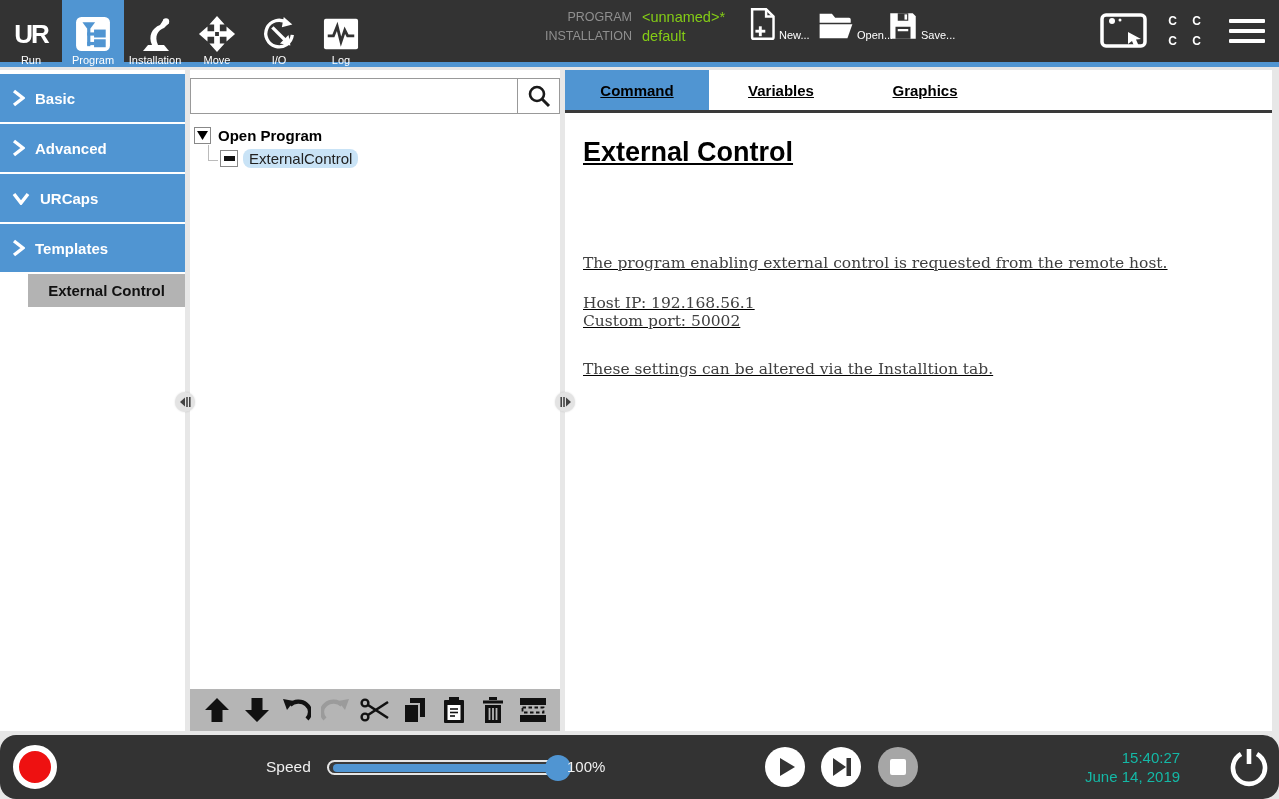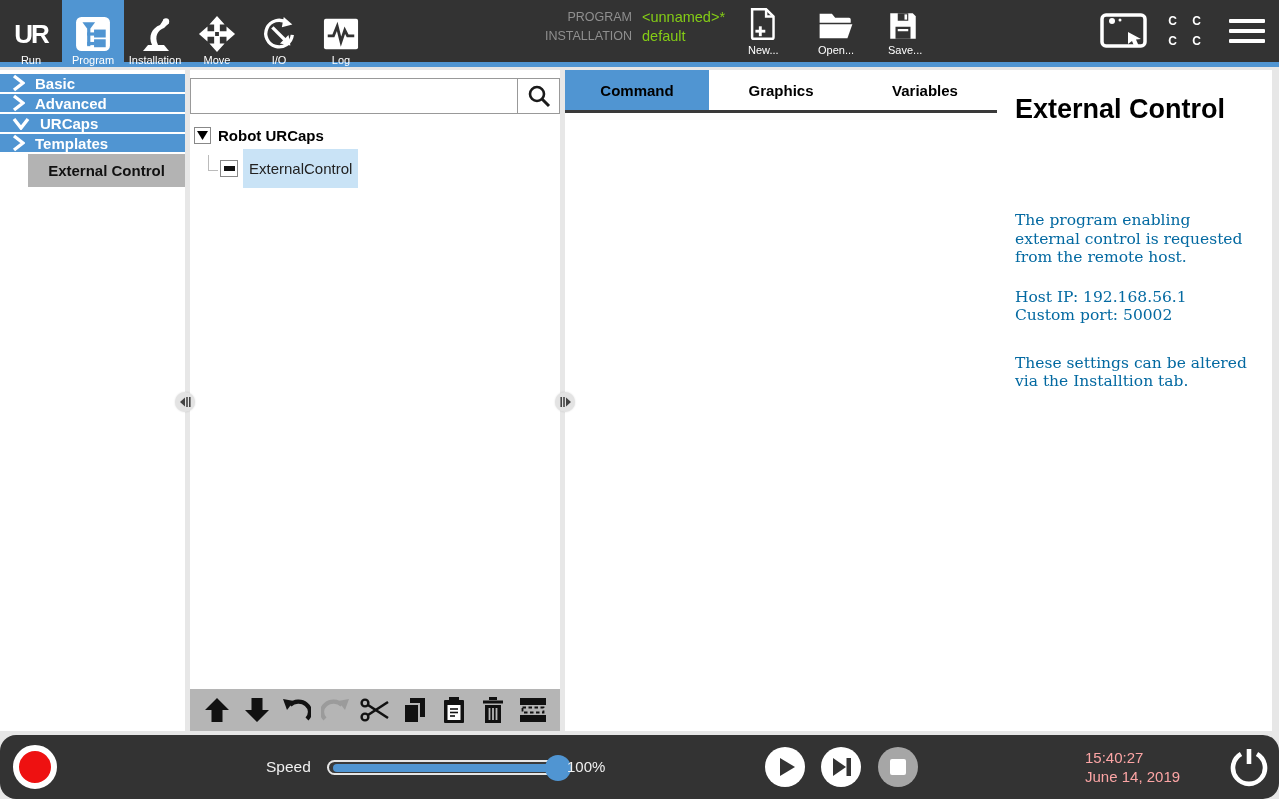--- a/index.html
+++ b/index.html
@@ -21,76 +21,76 @@
   .accent-strip{height:5px;background:var(--accent);flex:0 0 5px;}
   .nav{display:flex;height:69px;}
   .nav-tab{min-width:62px;padding:4px 4px 3px;display:flex;flex-direction:column;align-items:center;justify-content:flex-end;color:#fff;font-size:11px;cursor:pointer;}
   .nav-tab .ic{height:40px;display:flex;align-items:center;justify-content:center;}
   .nav-tab.active{background:var(--accent);}
   .urlogo{font-weight:bold;font-size:26px;letter-spacing:-2px;color:#fff;}
   .prog-info{position:absolute;left:530px;top:9px;display:grid;grid-template-columns:102px auto;column-gap:10px;row-gap:3px;}
   .prog-info .lbl{color:#8f8f8f;font-size:12.5px;text-align:right;align-self:center;}
   .prog-info .val{color:#84cc16;font-size:14.5px;}
   .file-actions{position:absolute;left:748px;top:5px;display:flex;gap:14px;}
-  .file-btn{width:56px;display:flex;flex-direction:column;align-items:flex-start;color:#fff;font-size:11px;gap:3px;cursor:pointer;}
+  .file-btn{width:56px;display:flex;flex-direction:row;align-items:flex-end;color:#fff;font-size:11px;gap:3px;cursor:pointer;}
   .file-btn .ic{height:36px;display:flex;align-items:flex-end;justify-content:center;}
   .right-group{position:absolute;right:10px;top:0;height:62px;display:flex;align-items:center;gap:18px;}
   .cc-logo{color:#fff;font-size:12px;font-weight:bold;line-height:20px;letter-spacing:6px;text-align:center;}
   .burger{display:flex;flex-direction:column;gap:6px;cursor:pointer;padding:4px;}
   .burger span{display:block;width:36px;height:4px;background:#fff;border-radius:1px;}
 
   
   .content{flex:1;display:flex;padding:3px 7px 4px 0;position:relative;background:var(--pagebg);}
   .panel{background:#fff;height:100%;}
   .sidebar{width:185px;flex:0 0 185px;margin-right:5px;padding-top:4px;}
-  .side-btn{height:18px;background:var(--accent);color:#fff;font-size:15px;font-weight:bold;display:flex;align-items:center;gap:10px;padding-left:12px;margin-bottom:2px;cursor:pointer;}
+  .side-btn{height:48px;background:var(--accent);color:#fff;font-size:15px;font-weight:bold;display:flex;align-items:center;gap:10px;padding-left:12px;margin-bottom:2px;cursor:pointer;}
   .side-sub{width:157px;margin:2px 0 0 28px;background:var(--selgray);color:#111;font-size:15px;font-weight:bold;text-align:center;padding:7px 10px;line-height:19px;cursor:pointer;}
 
   .treepanel{width:370px;flex:0 0 370px;margin-right:5px;position:relative;}
   .searchbox{display:flex;height:36px;margin:8px 0 0 0;border:1px solid #999;background:#fff;}
   .searchbox input{flex:1;border:0;outline:none;font-size:15px;padding:0 8px;background:transparent;}
   .search-btn{width:42px;border-left:1px solid #999;display:flex;align-items:center;justify-content:center;cursor:pointer;}
   .tree{padding:13px 4px 0 4px;font-size:15px;}
   .tree-root{display:flex;align-items:center;gap:7px;font-weight:bold;cursor:pointer;}
   .expander{width:17px;height:17px;border:1px solid #888;display:flex;align-items:center;justify-content:center;background:#fff;}
   .tree-child{display:flex;align-items:center;margin:5px 0 0 14px;cursor:pointer;}
   .connector{width:10px;height:16px;border-left:1px solid #bbb;border-bottom:1px solid #bbb;margin:-12px 2px 0 0;}
   .node-ic{width:18px;height:17px;border:1px solid #888;background:#fff;display:flex;align-items:center;justify-content:center;margin-right:5px;}
   .node-ic i{display:block;width:11px;height:5px;background:#111;}
-  .tree-label-sel{background:var(--highlight);padding:11px 6px;color:#222;}
+  .tree-label-sel{background:var(--highlight);padding:1px 6px;color:#222;border-radius:8px;}
   .tree-toolbar{position:absolute;left:0;right:0;bottom:0;height:42px;background:var(--toolgray);display:flex;align-items:center;justify-content:space-evenly;padding:0 4px;}
   .tb-btn{width:32px;height:32px;display:flex;align-items:center;justify-content:center;cursor:pointer;}
 
-  .mainpanel{flex:1;display:flex;flex-direction:row;}
+  .mainpanel{flex:1;display:flex;flex-direction:column;text-decoration:underline;}
   .tabs{display:flex;height:43px;border-bottom:3px solid #3a3a3a;}
   .tab{width:144px;display:flex;align-items:center;justify-content:center;font-size:15px;font-weight:bold;color:#000;cursor:pointer;}
   .tab.active{background:var(--accent);}
   .main-body{padding:24px 18px 0 18px;flex:1;}
   .page-title{font-size:27px;font-weight:bold;color:#000;}
-  .serif{font-family:"DejaVu Serif","Liberation Serif",serif;font-size:15.5px;line-height:18.5px;color:#0369a1;}
+  .serif{font-family:"DejaVu Serif","Liberation Serif",serif;font-size:15.5px;line-height:18.5px;color:#404040;}
   .body-par{margin-top:86px;}
   .body-host{margin-top:21px;}
   .body-host div{margin-bottom:0;line-height:18.5px;}
   .body-note{margin-top:29px;}
 
   .handle{position:absolute;top:325px;width:20px;height:20px;border-radius:50%;background:#e3e3e3;display:flex;align-items:center;justify-content:center;z-index:5;cursor:pointer;box-shadow:0 0 2px rgba(0,0,0,.15);}
   .handle.left{left:175px;}
   .handle.right{left:555px;}
 
   
   .footer{height:64px;flex:0 0 64px;background:var(--dark);position:relative;color:#fff;border-radius:16px;}
   .status-btn{position:absolute;left:13px;top:10px;width:44px;height:44px;border-radius:50%;background:var(--red);border:6px solid #fff;cursor:pointer;}
   .speed-label{position:absolute;left:266px;top:23px;font-size:15.5px;color:#f0f0f0;}
   .slider{position:absolute;left:327px;top:25px;width:234px;height:15px;border:2px solid #e6e6e6;border-radius:9px;background:#3a3a3a;cursor:pointer;}
   .slider .fill{position:absolute;left:4px;top:1.5px;bottom:1.5px;right:2px;background:var(--accent);border-radius:6px;}
   .slider .thumb{position:absolute;right:-12px;top:50%;transform:translateY(-50%);width:26px;height:26px;border-radius:50%;background:var(--accent);}
   .speed-val{position:absolute;left:567px;top:23px;font-size:15px;color:#f0f0f0;}
   .round-btn{position:absolute;top:12px;width:40px;height:40px;border-radius:50%;background:#fff;display:flex;align-items:center;justify-content:center;cursor:pointer;}
   .round-btn.disabled{background:#a6a6a6;}
-  .clock{position:absolute;left:1085px;top:13px;font-size:15px;line-height:19px;color:#fca5a5;}
+  .clock{position:absolute;left:1085px;top:13px;font-size:15px;line-height:19px;color:#14b8a6;text-align:right;}
   .power{position:absolute;left:1227px;top:10px;width:44px;height:44px;display:flex;align-items:center;justify-content:center;cursor:pointer;}
 </style>
 </head>
 <body>
 
 <div class="app">
 
   <div class="topbar">
     <div class="nav">
       <div class="nav-tab">
@@ -262,21 +262,21 @@
             </svg>
         </div>
       </div>
       <div class="tree">
         <div class="tree-root">
           <span class="expander">
             <svg width="11" height="9" viewBox="0 0 11 9">
                 <polygon points="0,0 11,0 5.5,9" fill="#000"></polygon>
               </svg>
           </span>
-          <span>Robot URCaps</span>
+          <span>Open Program</span>
         </div>
         <div class="tree-child">
           <span class="connector"></span>
           <span class="node-ic">
               <i></i>
             </span>
           <span class="tree-label-sel">ExternalControl</span>
         </div>
       </div>
       <div class="tree-toolbar">
@@ -345,24 +345,24 @@
         </div>
       </div>
     </div>
 
     <div class="panel mainpanel">
       <div class="tabs">
         <div class="tab active">
             <span>Command</span>
           </div>
         <div class="tab">
-            <span>Graphics</span>
+            <span>Variables</span>
           </div>
         <div class="tab">
-            <span>Variables</span>
+            <span>Graphics</span>
           </div>
       </div>
       <div class="main-body">
         <div class="page-title">External Control</div>
         <div class="serif body-par">
           <div>The program enabling external control is requested from the remote host.</div>
         </div>
         <div class="serif body-host">
           <div>Host IP: 192.168.56.1</div>
           <div>Custom port: 50002</div>

